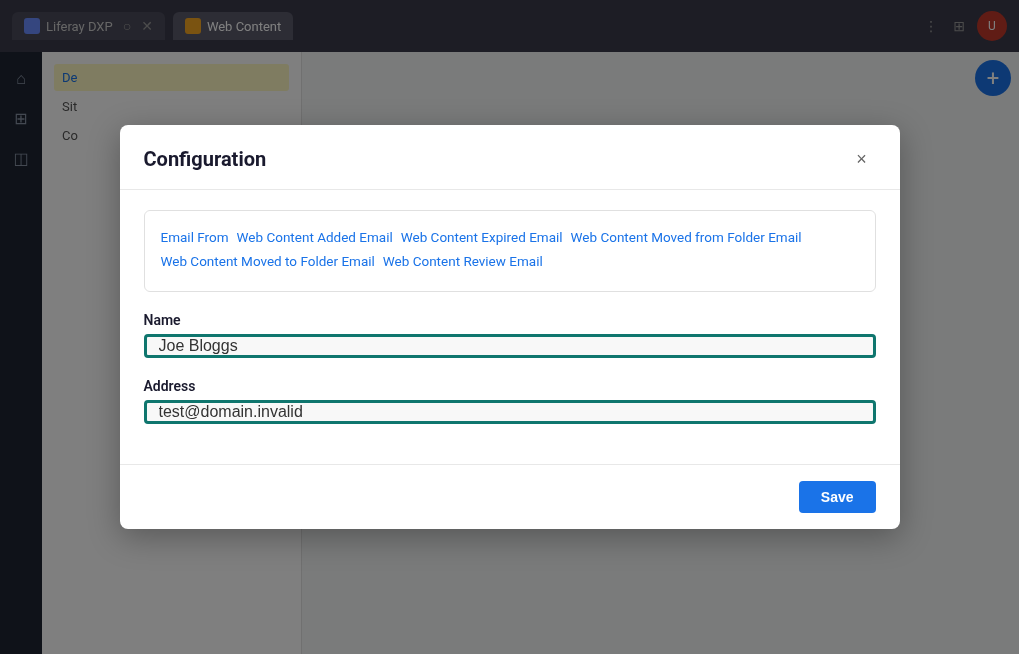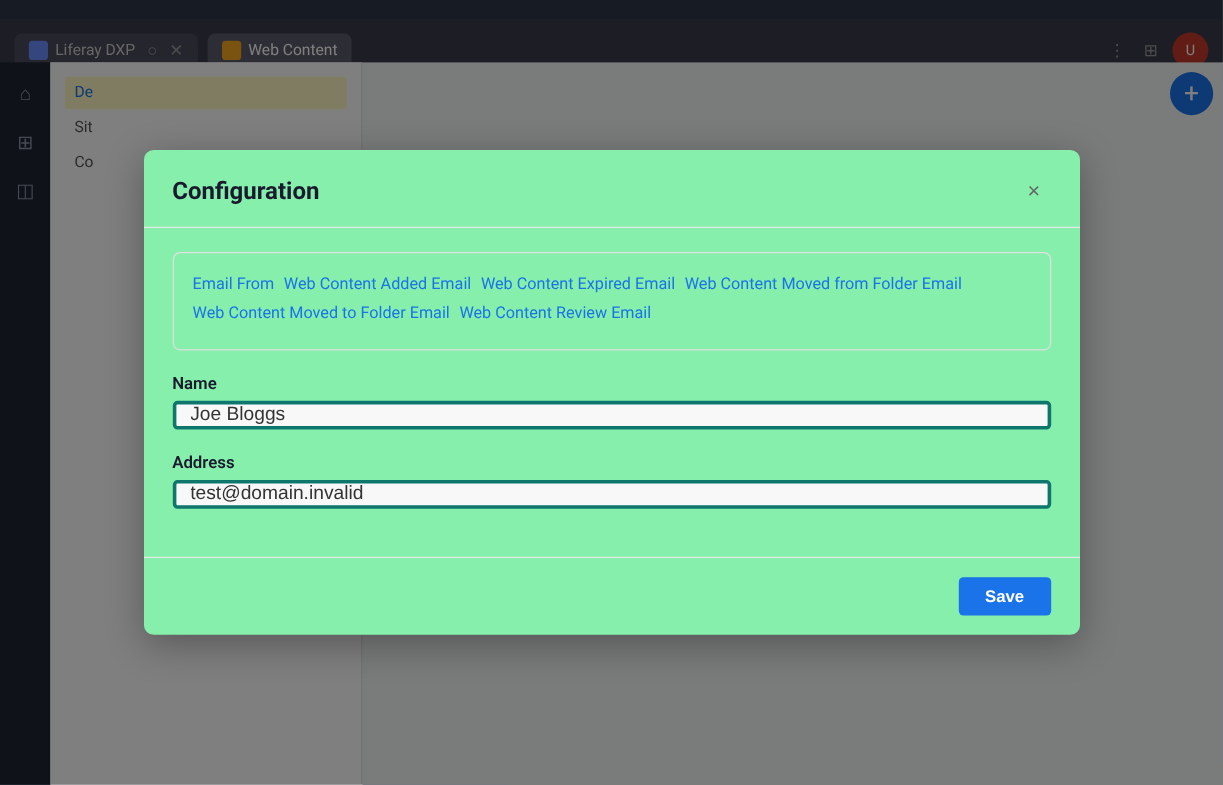--- a/index.html
+++ b/index.html
@@ -8,21 +8,21 @@
       background: #2d3748;
       width: 1019px;
       height: 654px;
       overflow: hidden;
       position: relative;
     }
 
     
     .browser-bar {
       position: absolute;
-      top: 16px;
+      top: 0;
       left: 0;
       right: 0;
       height: 52px;
       background: #3a3a4a;
       display: flex;
       align-items: center;
       padding: 0 12px;
       gap: 8px;
     }
 
@@ -159,21 +159,21 @@
       inset: 0;
       background: rgba(0,0,0,0.5);
       display: flex;
       align-items: center;
       justify-content: center;
       z-index: 100;
     }
 
     
     .modal {
-      background: #86efac;
+      background: #ffffff;
       border-radius: 8px;
       width: 780px;
       max-width: 95%;
       box-shadow: 0 8px 32px rgba(0,0,0,0.3);
       overflow: hidden;
     }
 
     .modal-header {
       padding: 20px 24px 16px;
       display: flex;

